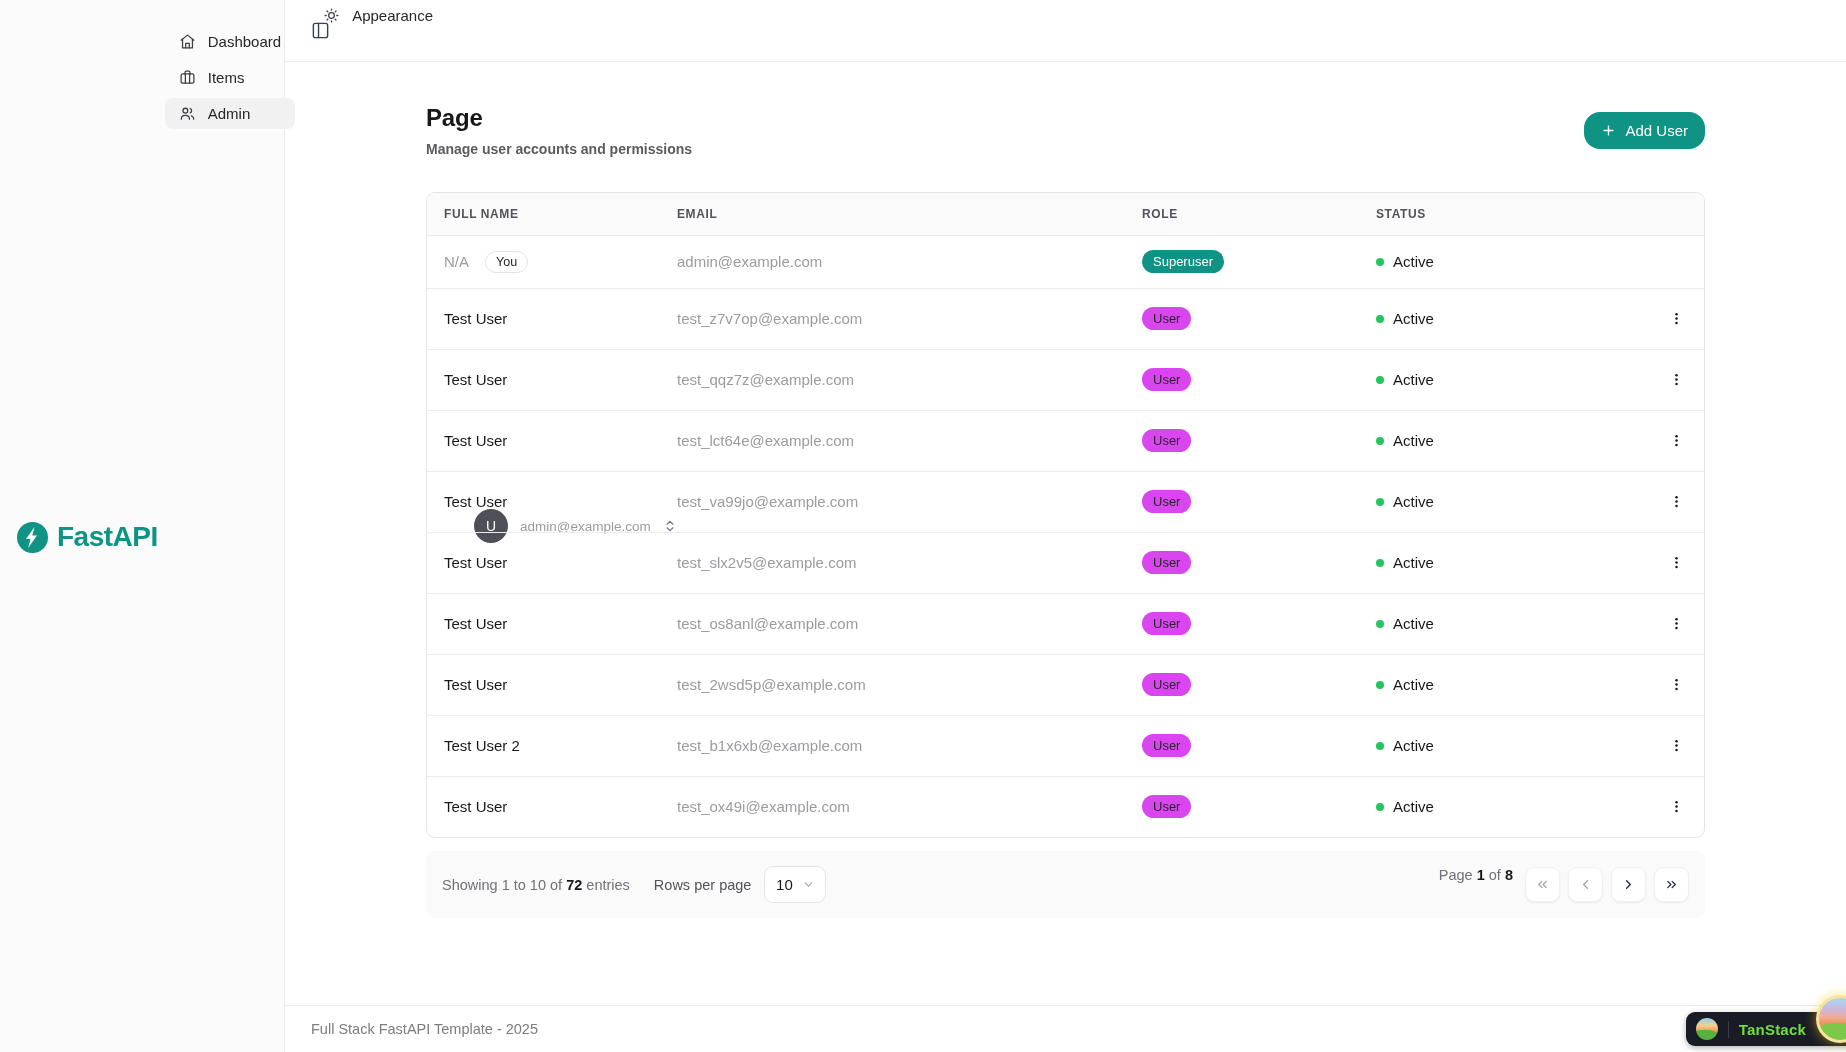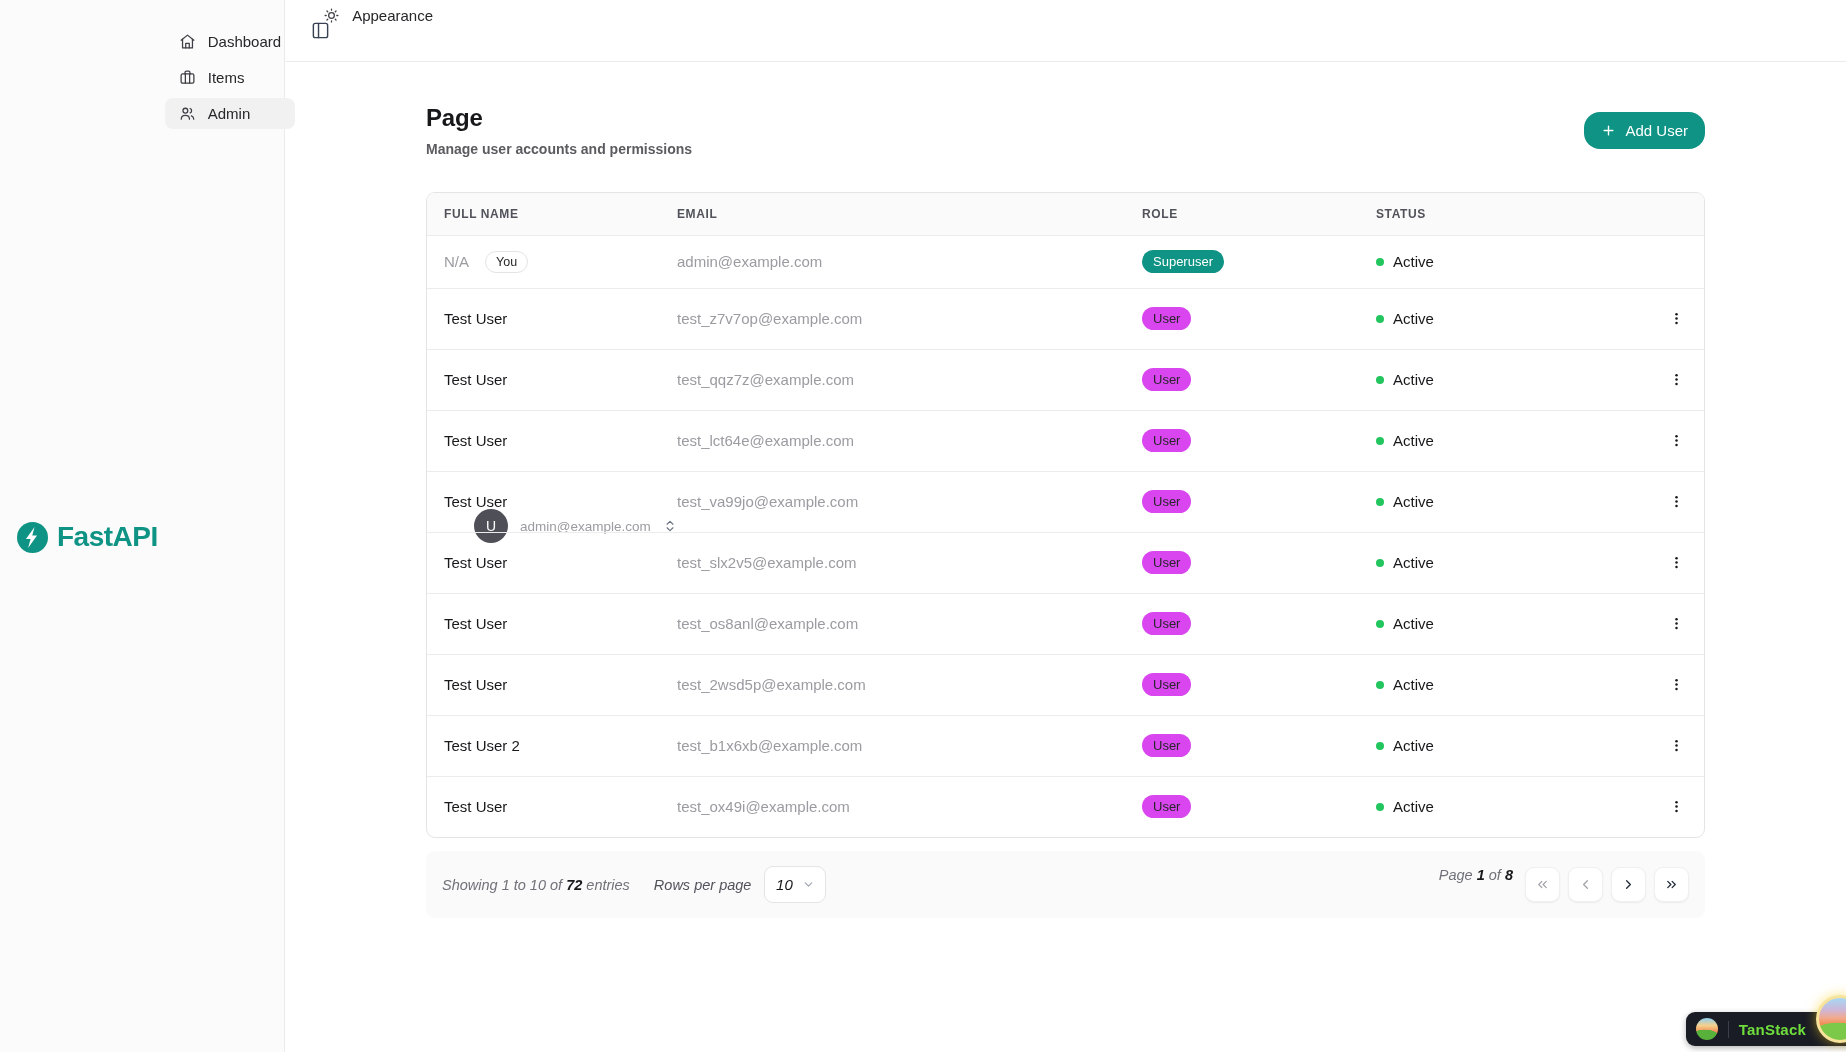--- a/index.html
+++ b/index.html
@@ -64,21 +64,21 @@
   .badge.superuser { background:#0e9384; color:#fff; }
   .badge.user { background:#d946ef; color:#27272a; }
   .status { display:flex; align-items:center; gap:9px; }
   .status-dot { width:8px; height:8px; border-radius:50%; background:#22c55e; }
   .kebab-btn { background:none; border:none; cursor:pointer; padding:5px; display:flex; margin:0 auto; }
   .kebab-btn svg { width:15px; height:15px; fill:#18181b; }
   td.actions { padding-left:0; text-align:center; }
 
   
   .pagination-bar { margin-top:13px; height:67px; background:#fafafa; border-radius:9px;
-    display:flex; align-items:center; justify-content:space-between; padding:0 16px;font-style:italic; }
+    display:flex; align-items:center; justify-content:space-between; padding:0 16px; }
   .pg-left { display:flex; align-items:center; gap:24px; }
   .showing { font-size:14.5px; color:#71717a; }
   .showing b { color:#18181b; font-weight:700; }
   .rpp-label { font-size:14.5px; color:#52525b; }
   .rpp-group { display:flex; align-items:center; gap:13px; }
   .rpp-select { display:flex; align-items:center; justify-content:center; gap:9px; width:62px; height:37px;
     background:#fff; border:1px solid #e4e4e7; border-radius:9px; font-size:15px; color:#18181b; cursor:pointer; }
   .rpp-select svg { width:13px; height:13px; stroke:#9ca3af; }
   .pg-right { display:flex; align-items:flex-start; gap:12px; }
   .page-info { font-size:14.5px; color:#71717a; }
@@ -540,20 +540,23 @@
                       <path d="m6 7 5 5-5 5"></path>
                     </svg>
                 </span>
               </button>
             </div>
           </div>
         </div>
       </div>
     </div>
 
+    <footer class="page-footer">
+      <span class="footer-text">Full Stack FastAPI Template - 2025</span>
+    </footer>
   </main>
 </div>
 
 <div class="devtools">
   <div class="devtools-pill">
     <span class="devtools-logo-sm"></span>
     <span class="devtools-divider"></span>
     <span class="devtools-label">TanStack</span>
     <span class="devtools-circle"></span>
   </div>

